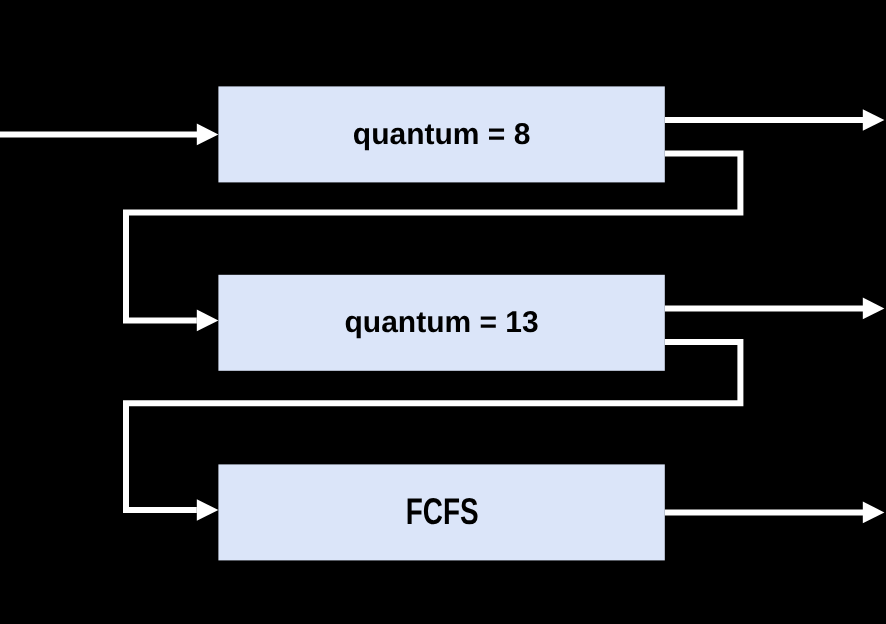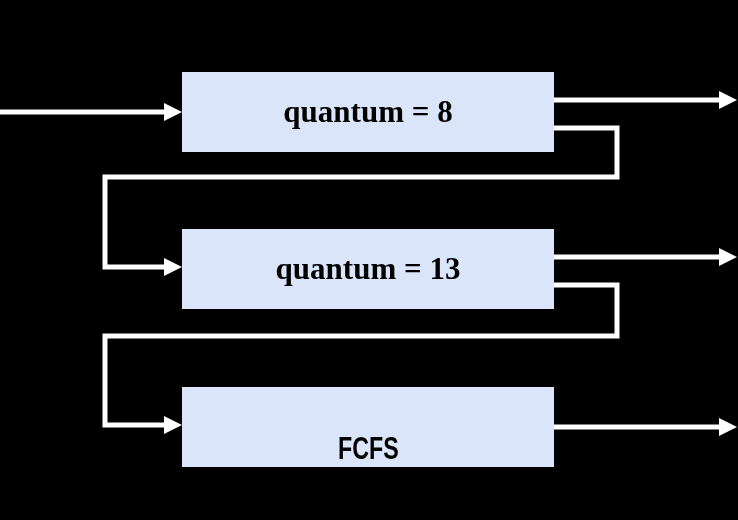--- a/index.html
+++ b/index.html
@@ -38,25 +38,25 @@
     width: 372px;
     height: 80px;
     background: var(--queue-fill, #dbe5f9);
     display: flex;
     align-items: center;
     justify-content: center;
     color: var(--label-text, #000000);
   }
   .q1 { top: 72px; }
   .q2 { top: 229px; }
-  .q3 { top: 387px; align-items: flex-end; }
+  .q3 { top: 387px; }
   .queue-label {
-    font-family: Liberation Serif, serif;
+    font-family: Liberation Sans, sans-serif;
     font-weight: bold;
-    font-size: 31px;
+    font-size: 25px;
     white-space: pre;
   }
   .fcfs .queue-label {
     font-family: "Liberation Sans", sans-serif;
     font-weight: bold;
     font-size: 31px;
     transform: scaleX(0.75);
     transform-origin: center;
   }
 </style>

